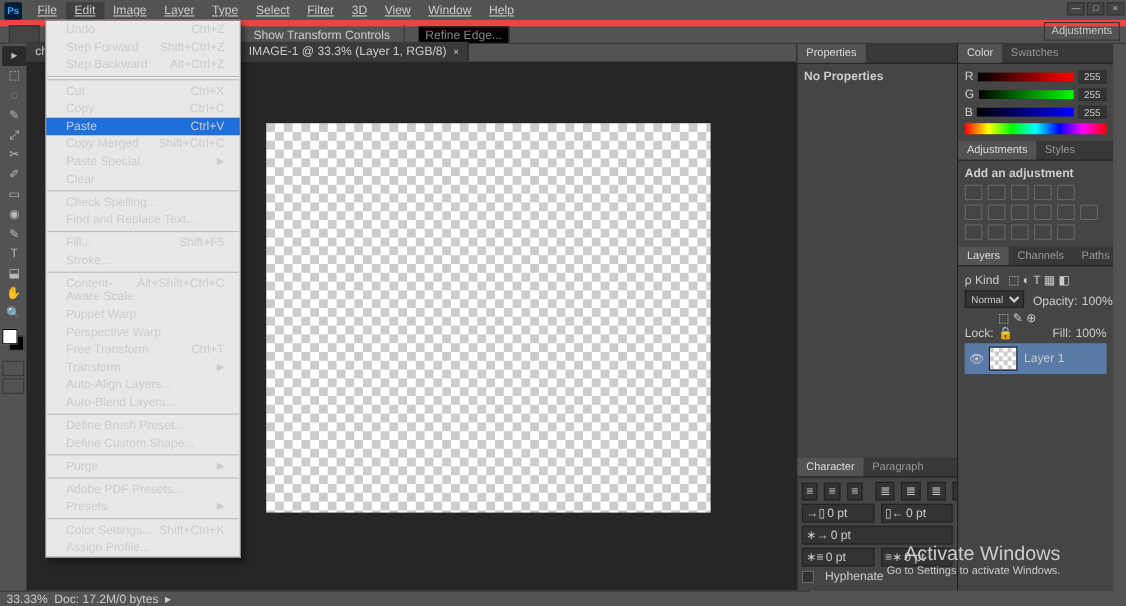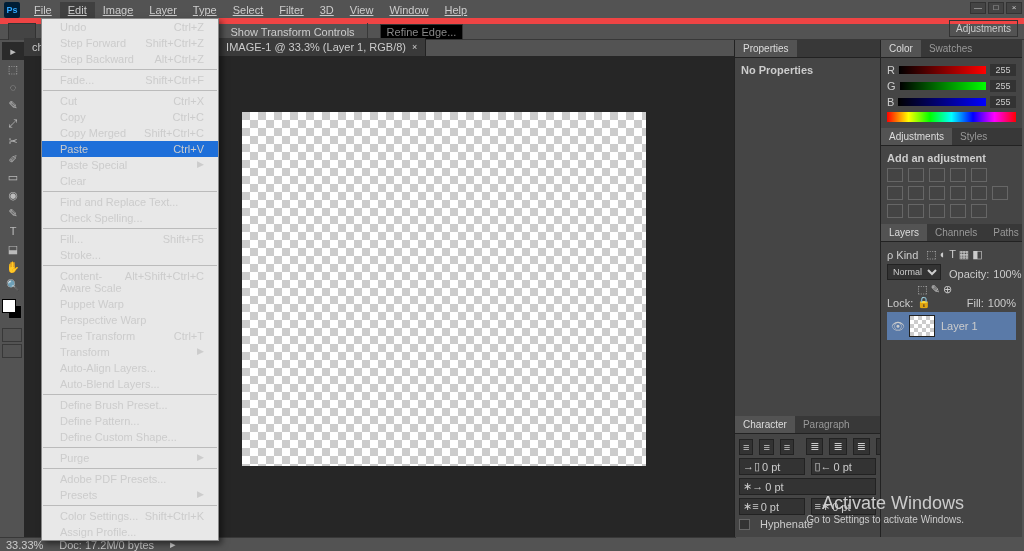--- a/index.html
+++ b/index.html
@@ -28,21 +28,21 @@
 .doc-tab{padding:2px 8px;background:#3a3a3a;border-right:1px solid #222;font-size:10px;color:#eee;display:flex;align-items:center}
 .doc-tab .x{margin-left:6px;font-size:9px}
 .canvas-area{position:absolute;left:24px;top:56px;right:288px;bottom:14px;background:#262626;overflow:hidden}
 .canvas{position:absolute;left:218px;top:56px;width:404px;height:354px;background:repeating-conic-gradient(#fff 0 25%,#ccc 0 50%) 0 0/16px 16px}
 .dropdown{position:absolute;left:41px;top:18px;width:178px;background:#e8e8e8;border:1px solid #888;box-shadow:3px 3px 6px rgba(0,0,0,0.5);z-index:100}
 .dd-item{display:flex;justify-content:space-between;padding:2px 14px 2px 18px;color:#333;font-size:11px;position:relative}
 .dd-item.highlighted{background:#1e6fd9;color:#fff}
 .dd-item.disabled{color:#999}
 .dd-item .arrow{font-size:9px}
 .dd-sep{height:1px;background:#bbb;margin:2px 1px}
-.panels{position:absolute;right:2px;top:40px;width:288px;bottom:14px;display:flex}
+.panels{position:absolute;right:12px;top:40px;width:288px;bottom:14px;display:flex}
 .panel-strip{width:146px;background:#454545;border-left:1px solid #222;display:flex;flex-direction:column}
 .panel-strip.right{width:142px}
 .panel-tabs{display:flex;background:#383838;border-bottom:1px solid #222}
 .panel-tab{padding:3px 8px;font-size:10px;color:#999}
 .panel-tab.active{background:#535353;color:#ddd}
 .panel-body{padding:6px;font-size:10px;flex-shrink:0}
 .panel-body.grow{flex:1}
 .slider-row{display:flex;align-items:center;gap:4px;margin-bottom:4px}
 .slider-track{flex:1;height:8px;background:linear-gradient(to right,#000,#f00);position:relative}
 .slider-track.g{background:linear-gradient(to right,#000,#0f0)}
@@ -53,21 +53,21 @@
 .adj-icon{width:16px;height:14px;border:1px solid #666;background:#444}
 .layers-ctrl{font-size:9px}
 .layers-row{display:flex;align-items:flex-end;gap:4px;margin-bottom:3px}
 .layers-row select,.layers-row input{background:#333;border:1px solid #222;color:#ccc;font-size:9px;padding:1px}
 .layer-item{display:flex;align-items:center;background:#5a7aa8;padding:3px 4px;gap:6px}
 .layer-eye{width:12px;text-align:center}
 .layer-thumb{width:26px;height:22px;background:repeating-conic-gradient(#fff 0 25%,#ccc 0 50%) 0 0/8px 8px;border:1px solid #222}
 .char-panel{padding:4px;font-size:9px}
 .char-row{display:flex;gap:6px;margin-bottom:3px;align-items:center}
 .char-field{flex:1;background:#333;border:1px solid #222;padding:1px 3px;display:flex;align-items:center;gap:2px}
-.statusbar{position:absolute;left:0;right:288px;bottom:0;height:14px;background:#535353;border-top:1px solid #383838;display:flex;align-items:center;padding:0 6px;font-size:10px;gap:16px}
+.statusbar{position:absolute;left:0;right:288px;bottom:0;height:14px;background:#535353;border-top:1px solid #383838;display:flex;align-items:center;padding:0 6px;font-size:10px;gap:6px}
 .watermark{position:absolute;right:60px;bottom:26px;color:rgba(255,255,255,0.5);text-align:right;pointer-events:none;z-index:50}
 .watermark .t1{font-size:18px;font-weight:300}
 .watermark .t2{font-size:10px}
 .flex-spacer{flex:1}
 </style>
 </head>
 <body>
 
 <div class="menubar">
   <div class="ps-logo">Ps</div>
@@ -154,56 +154,52 @@
     </div>
     <div class="dd-item">
       <span>Step Forward</span>
       <span class="">Shift+Ctrl+Z</span>
     </div>
     <div class="dd-item">
       <span>Step Backward</span>
       <span class="">Alt+Ctrl+Z</span>
     </div>
     <div class="dd-sep"></div>
-    <div class="dd-item disabled">
-      <span>Fade...</span>
-      <span class="">Shift+Ctrl+F</span>
-    </div>
     <div class="dd-sep"></div>
     <div class="dd-item">
       <span>Cut</span>
       <span class="">Ctrl+X</span>
     </div>
     <div class="dd-item">
       <span>Copy</span>
       <span class="">Ctrl+C</span>
-    </div>
-    <div class="dd-item">
-      <span>Copy Merged</span>
-      <span class="">Shift+Ctrl+C</span>
     </div>
     <div class="dd-item highlighted">
       <span>Paste</span>
       <span class="">Ctrl+V</span>
     </div>
     <div class="dd-item">
+      <span>Copy Merged</span>
+      <span class="">Shift+Ctrl+C</span>
+    </div>
+    <div class="dd-item">
       <span>Paste Special</span>
       <span class="arrow">▶</span>
     </div>
     <div class="dd-item disabled">
       <span>Clear</span>
       <span class=""></span>
     </div>
     <div class="dd-sep"></div>
     <div class="dd-item disabled">
+      <span>Check Spelling...</span>
+      <span class=""></span>
+    </div>
+    <div class="dd-item disabled">
       <span>Find and Replace Text...</span>
-      <span class=""></span>
-    </div>
-    <div class="dd-item disabled">
-      <span>Check Spelling...</span>
       <span class=""></span>
     </div>
     <div class="dd-sep"></div>
     <div class="dd-item">
       <span>Fill...</span>
       <span class="">Shift+F5</span>
     </div>
     <div class="dd-item disabled">
       <span>Stroke...</span>
       <span class=""></span>
@@ -233,24 +229,20 @@
       <span>Auto-Align Layers...</span>
       <span class=""></span>
     </div>
     <div class="dd-item disabled">
       <span>Auto-Blend Layers...</span>
       <span class=""></span>
     </div>
     <div class="dd-sep"></div>
     <div class="dd-item">
       <span>Define Brush Preset...</span>
-      <span class=""></span>
-    </div>
-    <div class="dd-item">
-      <span>Define Pattern...</span>
       <span class=""></span>
     </div>
     <div class="dd-item disabled">
       <span>Define Custom Shape...</span>
       <span class=""></span>
     </div>
     <div class="dd-sep"></div>
     <div class="dd-item">
       <span>Purge</span>
       <span class="arrow">▶</span>

